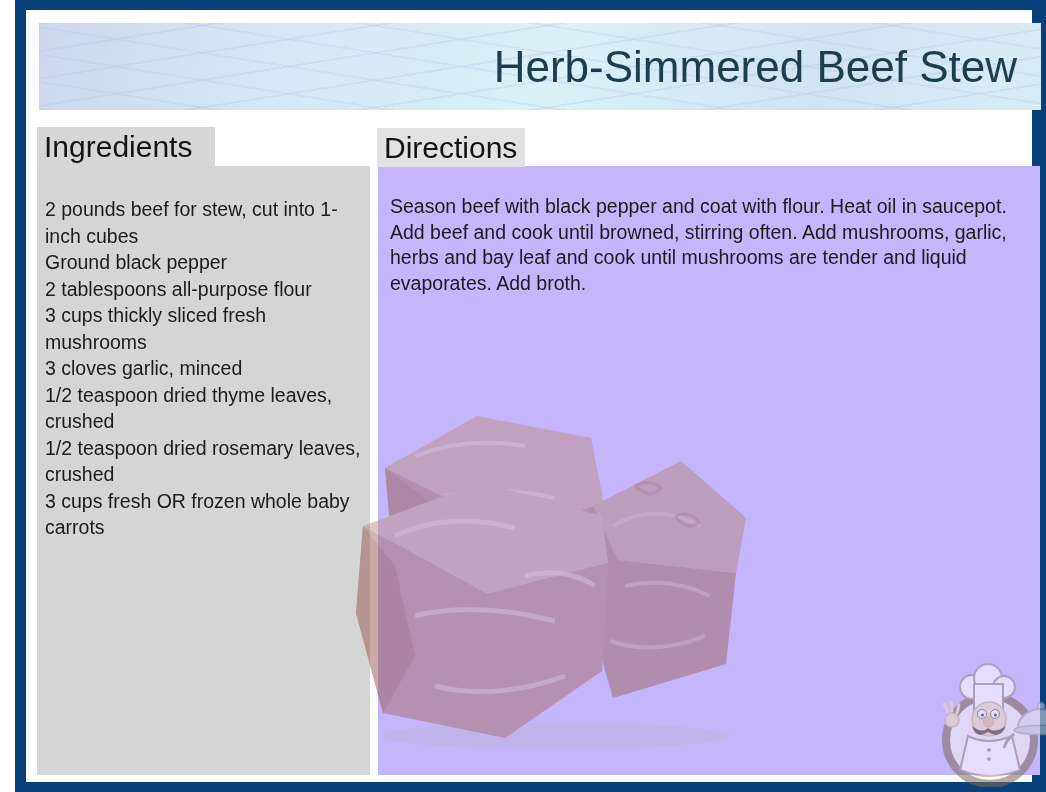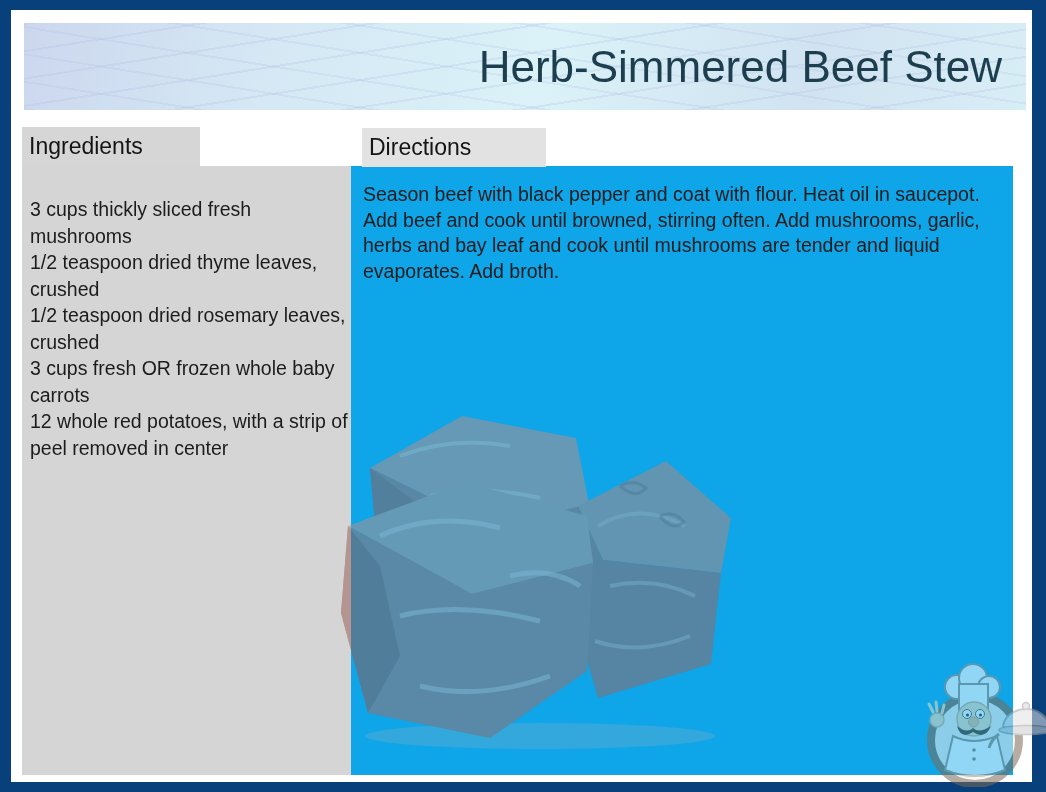--- a/index.html
+++ b/index.html
@@ -1,21 +1,21 @@
 <!DOCTYPE html>
 <html><head>
 <meta charset="utf-8">
 <style>
   html,body{margin:0;padding:0;}
   body{
     width:1046px;height:792px;position:relative;overflow:hidden;
     font-family:"Liberation Sans","DejaVu Sans",sans-serif;
     background:#ffffff;
   }
-  .frame{position:absolute;inset:0;background:#07407b;}
+  .frame{position:absolute;inset:0;background:#07407b;margin-left:15px;}
   .inner{
     position:absolute;left:11px;top:10px;right:14px;bottom:10px;
     background:#ffffff;
   }
   
   .banner{
     position:absolute;left:13px;top:13px;width:1002px;height:87px;
     background-color:#d6ecf5;
     background-image:
       repeating-linear-gradient(171deg, rgba(176,186,226,.25) 0 2px, rgba(255,255,255,0) 2px 27px),
@@ -23,34 +23,34 @@
       linear-gradient(105deg,#ccd7ee 0%,#d5e8f4 25%,#daf2f8 52%,#d1e3f1 78%,#d8eef6 100%);
     display:flex;align-items:center;justify-content:flex-end;
   }
   .title{
     font-size:44px;font-weight:400;color:#1d3e4e;
     padding-right:24px;letter-spacing:0;white-space:nowrap;
   }
   
   .heading-box{
     position:absolute;height:39px;background:#dcdcdc;
-    font-size:23px;color:#141414;line-height:39px;
+    font-size:30px;color:#141414;line-height:39px;
     padding-left:7px;box-sizing:border-box;z-index:2;
   }
   .hb-ing{left:11px;top:117px;width:178px;background:#d6d6d6;}
-  .hb-dir{left:351px;top:118px;width:184px;background:#e2e2e2;}
+  .hb-dir{left:351px;top:118px;width:148px;background:#e2e2e2;}
   
   .panel{position:absolute;top:156px;height:609px;box-sizing:border-box;}
   .panel-ing{
     left:11px;width:333px;background:#d5d5d6;
     padding:30px 0 0 8px;
   }
   .panel-dir{
-    left:340px;width:662px;background:#0ea5e9;
-    padding:16px 29px 0 12px;
+    left:352px;width:662px;background:#c4b5fd;
+    padding:28px 29px 0 12px;
   }
   .ing-item{
     position:relative;z-index:2;
     font-size:19.5px;line-height:26.5px;color:#1c1c1c;
   }
   .dir-para{
     position:relative;z-index:2;
     font-size:19.5px;line-height:25.6px;color:#1c1c1c;
     margin:0 0 22px 0;
   }
@@ -63,25 +63,28 @@
   <div class="inner">
 
     <div class="banner">
       <div class="title">Herb-Simmered Beef Stew</div>
     </div>
 
     <div class="heading-box hb-ing">Ingredients</div>
     <div class="heading-box hb-dir">Directions</div>
 
     <div class="panel panel-ing">
+        <div class="ing-item">2 pounds beef for stew, cut into 1-inch cubes</div>
+        <div class="ing-item">Ground black pepper</div>
+        <div class="ing-item">2 tablespoons all-purpose flour</div>
         <div class="ing-item">3 cups thickly sliced fresh mushrooms</div>
+        <div class="ing-item">3 cloves garlic, minced</div>
         <div class="ing-item">1/2 teaspoon dried thyme leaves, crushed</div>
         <div class="ing-item">1/2 teaspoon dried rosemary leaves, crushed</div>
         <div class="ing-item">3 cups fresh OR frozen whole baby carrots</div>
-        <div class="ing-item">12 whole red potatoes, with a strip of peel removed in center</div>
       </div>
 
     <div class="panel panel-dir">
         <div class="dir-para">Season beef with black pepper and coat with flour. Heat oil in saucepot. Add beef and cook until browned, stirring often. Add mushrooms, garlic, herbs and bay leaf and cook until mushrooms are tender and liquid evaporates. Add broth.</div>
       </div>
 
     <svg class="art" style="left:329px;top:396px;width:396px;height:348px;" viewBox="0 0 396 348">
       <g opacity="0.5">
         <ellipse cx="200" cy="330" rx="175" ry="13" fill="#b9b2b0" opacity="0.45"></ellipse>
 

